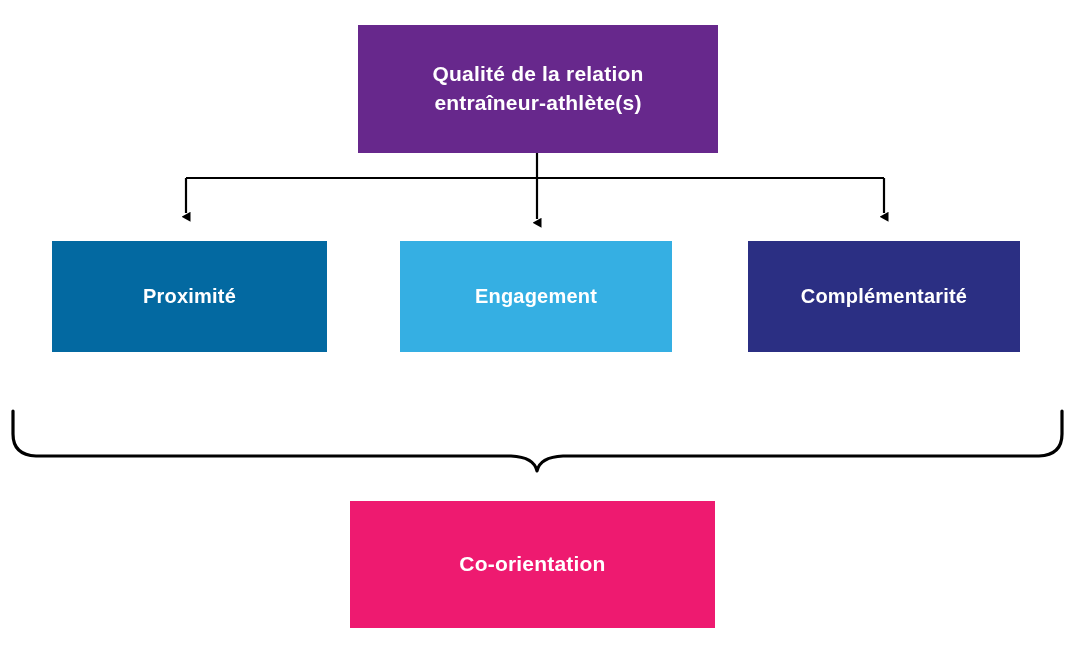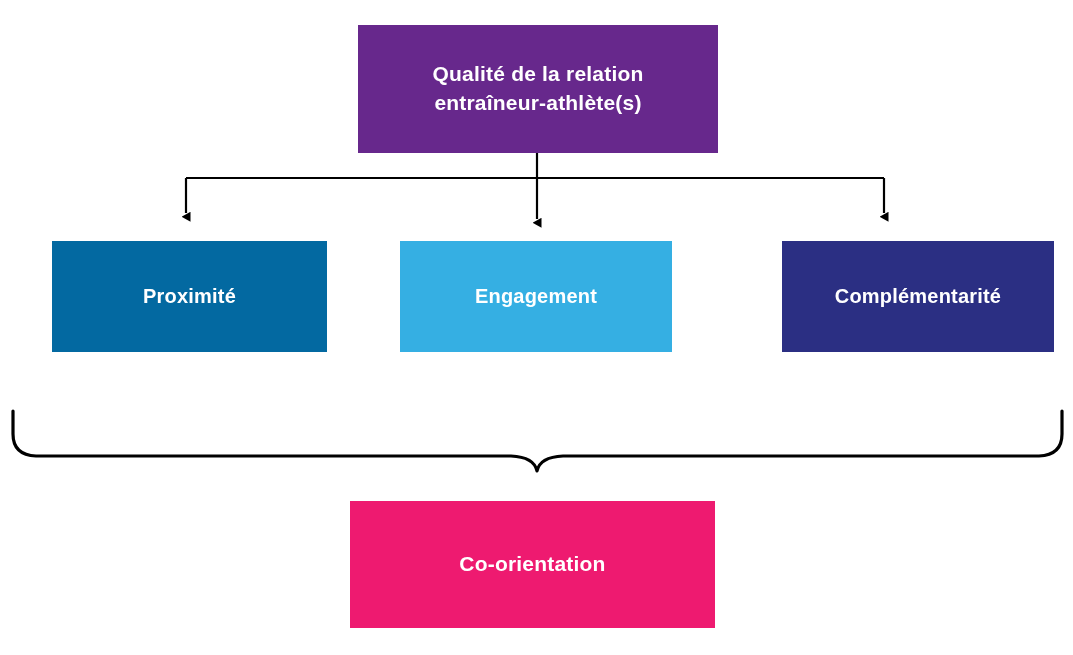--- a/index.html
+++ b/index.html
@@ -127,21 +127,21 @@
   </div>
 
   <div class="node" id="branch-node-0" style="background:#0369a1;">
     <span class="node-label">Proximité</span>
   </div>
 
   <div class="node" id="branch-node-1" style="background:#35AFE3;text-align:right;">
     <span class="node-label">Engagement</span>
   </div>
 
-  <div class="node" id="branch-node-2" style="background:#2B2F83;margin-left:34px;">
+  <div class="node" id="branch-node-2" style="background:#2B2F83;">
     <span class="node-label">Complémentarité</span>
   </div>
 
   <div class="node" id="outcome-node" style="background:#EE1A70;">
     <span class="node-label">Co-orientation</span>
   </div>
 
 </div>
 
 </body></html>

